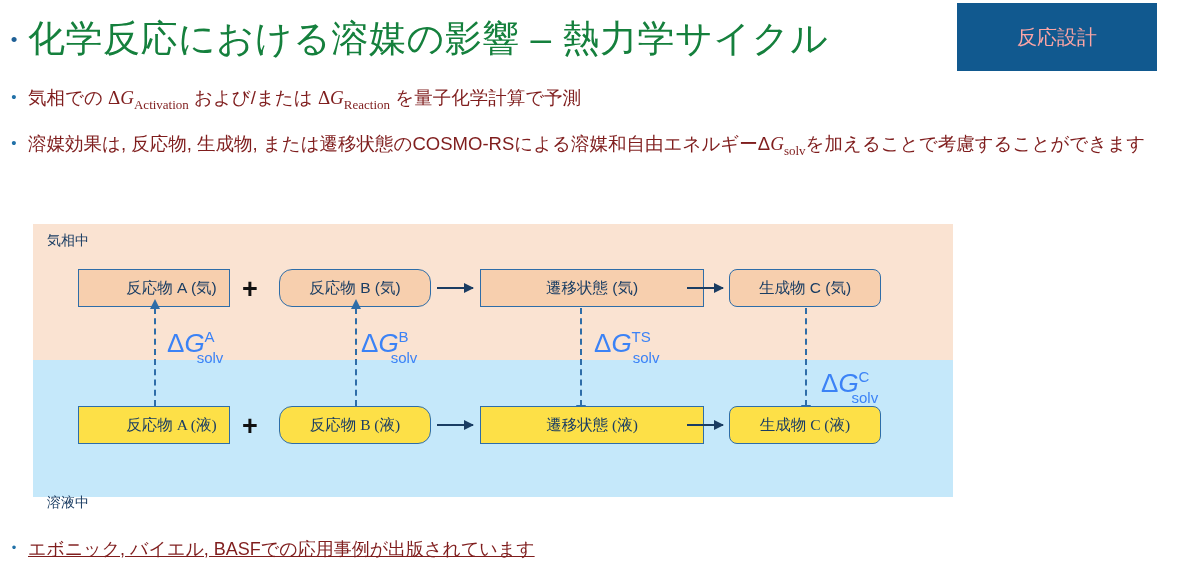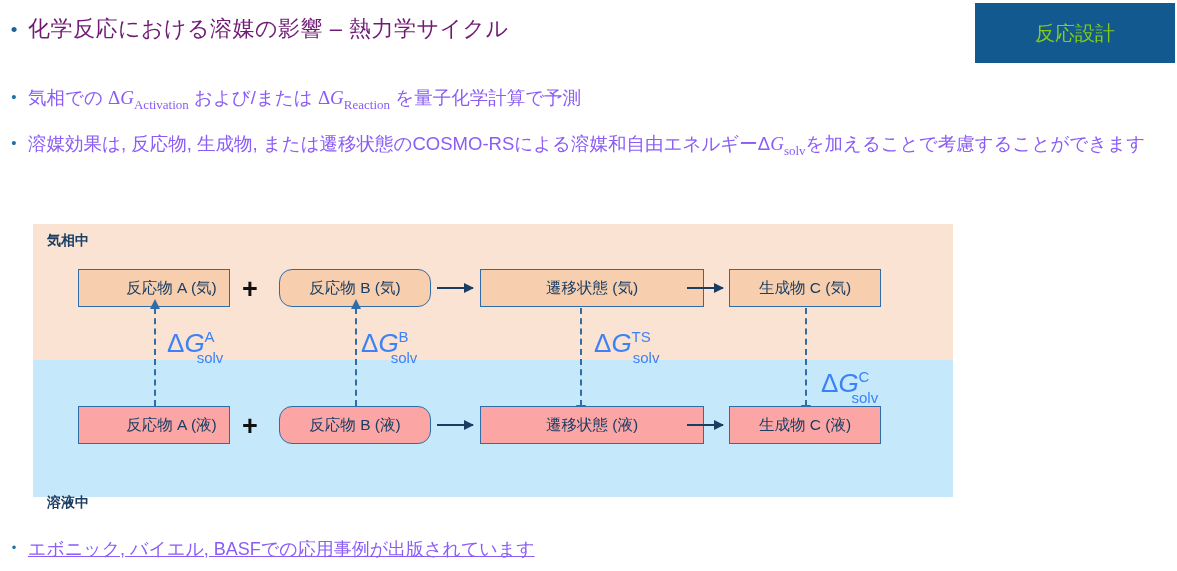--- a/index.html
+++ b/index.html
@@ -25,34 +25,34 @@
     align-items: center;
   }
   .title-bullet {
     width: 28px;
     text-align: center;
     font-size: 19px;
     line-height: 1;
     color: #1f6096;
   }
   .title-text {
-    font-size: 22px;
+    font-size: 37px;
     font-weight: 400;
-    color: #701a75;
+    color: #15803d;
     letter-spacing: 0.5px;
     white-space: nowrap;
   }
 
   .badge {
     position: absolute;
-    right: 2px; top: 3px;
+    right: 20px; top: 3px;
     width: 200px;
-    height: 60px;
+    height: 68px;
     background: #11598f;
-    color: #84cc16;
+    color: #fca5a5;
     display: flex;
     align-items: center;
     justify-content: center;
     font-size: 20px;
   }
 
   
   .bullet {
     position: absolute;
     display: flex;
@@ -63,21 +63,21 @@
     width: 28px;
     flex: 0 0 28px;
     text-align: center;
     font-size: 15px;
     line-height: 28px;
     color: #2171a8;
   }
   .bullet .body {
     font-size: 18.5px;
     line-height: 30px;
-    color: #8b5cf6;
+    color: #7f1d1d;
   }
   #bullet-1 { left: 0; top: 83px; width: 1100px; }
   #bullet-2 { left: 0; top: 129px; width: 1177px; }
   #bullet-4 { left: 0; top: 534px; width: 900px; }
   #bullet-4 .dot { font-size: 13px; }
   #bullet-4 .body { font-size: 18px; text-decoration: underline; }
 
   .mvar {
     font-family: "Liberation Serif", "DejaVu Serif", serif;
     font-style: italic;
@@ -112,44 +112,44 @@
   }
   .band-liq {
     position: absolute;
     left: 0; top: 136px;
     width: 100%; height: 137px;
     background: #c5e8fa;
   }
   .phase-label {
     position: absolute;
     font-size: 14px;
-    font-weight: bold;
+    font-weight: normal;
     color: #1a3d63;
   }
   #label-gas { left: 14px; top: 8px; }
   #label-liq { left: 14px; top: 241px; margin-top: 29px; }
 
   .node {
     position: absolute;
     box-sizing: border-box;
     border: 1.6px solid #2e6da8;
     display: flex;
     align-items: center;
     justify-content: center;
     font-size: 15.5px;
     color: #1a3d63;
     height: 38px;
   }
   .node.gas { background: #f7cfae; top: 45px; }
-  .node.liq { background: #fca5a5; top: 182px; }
+  .node.liq { background: #fde047; top: 182px; font-family: Liberation Serif, serif; }
 
   .n-a   { left: 45px;  width: 152px; padding-left: 35px; }
   .n-b   { left: 246px; width: 152px; border-radius: 13px; }
   .n-ts  { left: 447px; width: 224px; }
-  .n-c   { left: 696px; width: 152px; }
+  .n-c   { left: 696px; width: 152px; border-radius: 8px; }
 
   .plus {
     position: absolute;
     font-size: 27px;
     font-weight: bold;
     color: #111111;
     line-height: 1;
   }
   #plus-gas { left: 209px; top: 52px; }
   #plus-liq { left: 209px; top: 189px; }

